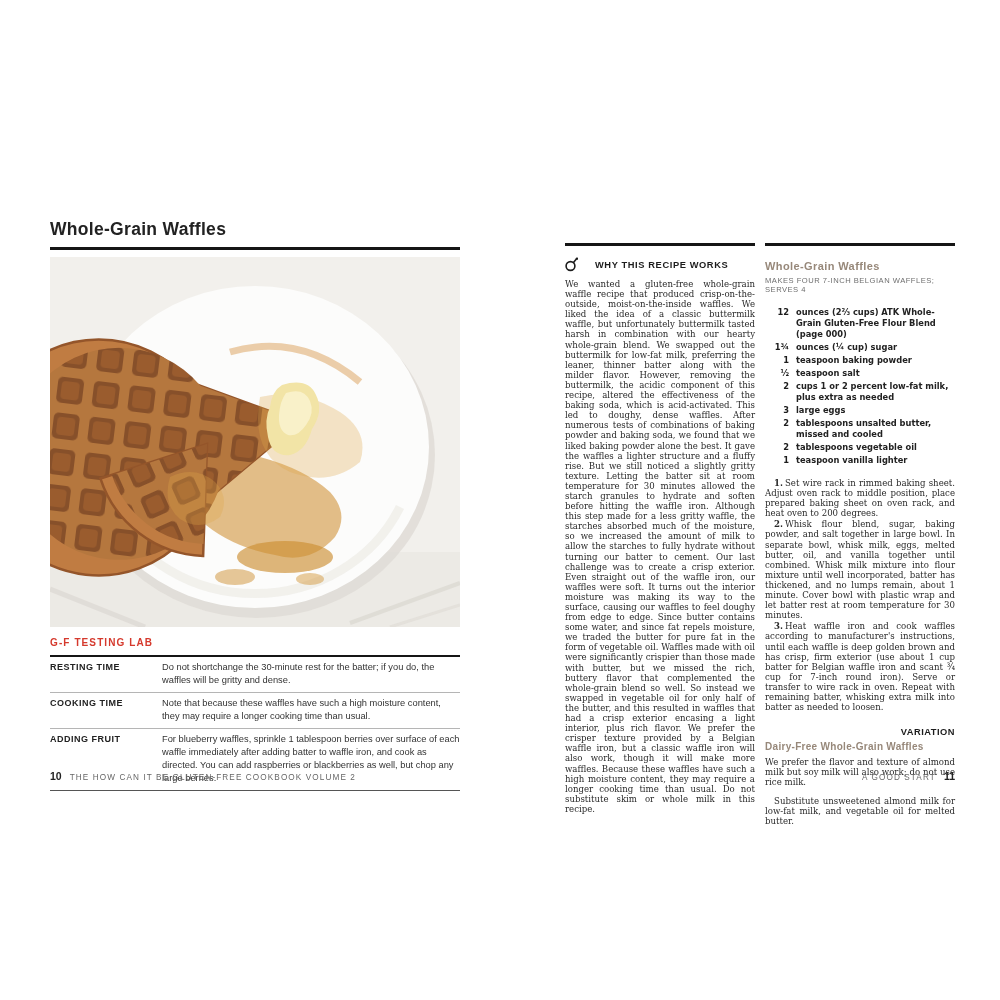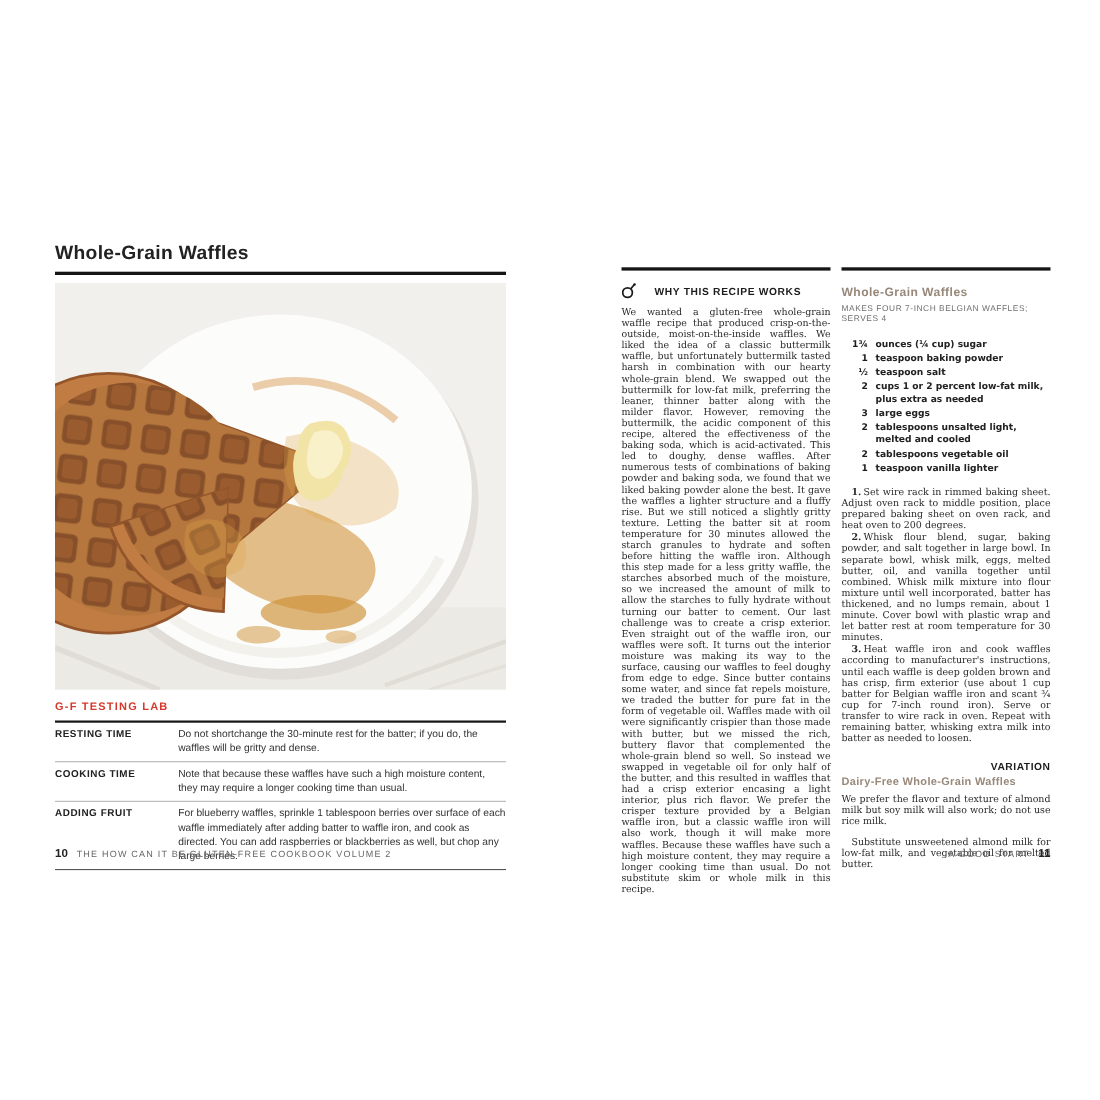--- a/index.html
+++ b/index.html
@@ -152,20 +152,24 @@
     </div>
     <p class="why-body">We wanted a gluten-free whole-grain waffle recipe that produced crisp-on-the-outside, moist-on-the-inside waffles. We liked the idea of a classic buttermilk waffle, but unfortunately buttermilk tasted harsh in combination with our hearty whole-grain blend. We swapped out the buttermilk for low-fat milk, preferring the leaner, thinner batter along with the milder flavor. However, removing the buttermilk, the acidic component of this recipe, altered the effectiveness of the baking soda, which is acid-activated. This led to doughy, dense waffles. After numerous tests of combinations of baking powder and baking soda, we found that we liked baking powder alone the best. It gave the waffles a lighter structure and a fluffy rise. But we still noticed a slightly gritty texture. Letting the batter sit at room temperature for 30 minutes allowed the starch granules to hydrate and soften before hitting the waffle iron. Although this step made for a less gritty waffle, the starches absorbed much of the moisture, so we increased the amount of milk to allow the starches to fully hydrate without turning our batter to cement. Our last challenge was to create a crisp exterior. Even straight out of the waffle iron, our waffles were soft. It turns out the interior moisture was making its way to the surface, causing our waffles to feel doughy from edge to edge. Since butter contains some water, and since fat repels moisture, we traded the butter for pure fat in the form of vegetable oil. Waffles made with oil were significantly crispier than those made with butter, but we missed the rich, buttery flavor that complemented the whole-grain blend so well. So instead we swapped in vegetable oil for only half of the butter, and this resulted in waffles that had a crisp exterior encasing a light interior, plus rich flavor. We prefer the crisper texture provided by a Belgian waffle iron, but a classic waffle iron will also work, though it will make more waffles. Because these waffles have such a high moisture content, they may require a longer cooking time than usual. Do not substitute skim or whole milk in this recipe.</p>
   </div>
 
   <div class="col col-recipe">
     <div class="recipe-title">Whole-Grain Waffles</div>
     <div class="recipe-yield">MAKES FOUR 7-INCH BELGIAN WAFFLES; SERVES 4</div>
 
     <div class="ingredients">
       <div class="ing-row">
+        <div class="ing-qty">12</div>
+        <div class="ing-text">ounces (2⅔ cups) ATK Whole-Grain Gluten-Free Flour Blend (page 000)</div>
+      </div>
+      <div class="ing-row">
         <div class="ing-qty">1¾</div>
         <div class="ing-text">ounces (¼ cup) sugar</div>
       </div>
       <div class="ing-row">
         <div class="ing-qty">1</div>
         <div class="ing-text">teaspoon baking powder</div>
       </div>
       <div class="ing-row">
         <div class="ing-qty">½</div>
         <div class="ing-text">teaspoon salt</div>
@@ -173,21 +177,21 @@
       <div class="ing-row">
         <div class="ing-qty">2</div>
         <div class="ing-text">cups 1 or 2 percent low-fat milk, plus extra as needed</div>
       </div>
       <div class="ing-row">
         <div class="ing-qty">3</div>
         <div class="ing-text">large eggs</div>
       </div>
       <div class="ing-row">
         <div class="ing-qty">2</div>
-        <div class="ing-text">tablespoons unsalted light, melted and cooled</div>
+        <div class="ing-text">tablespoons unsalted butter, missed and cooled</div>
       </div>
       <div class="ing-row">
         <div class="ing-qty">2</div>
         <div class="ing-text">tablespoons vegetable oil</div>
       </div>
       <div class="ing-row">
         <div class="ing-qty">1</div>
         <div class="ing-text">teaspoon vanilla lighter</div>
       </div>
     </div>

